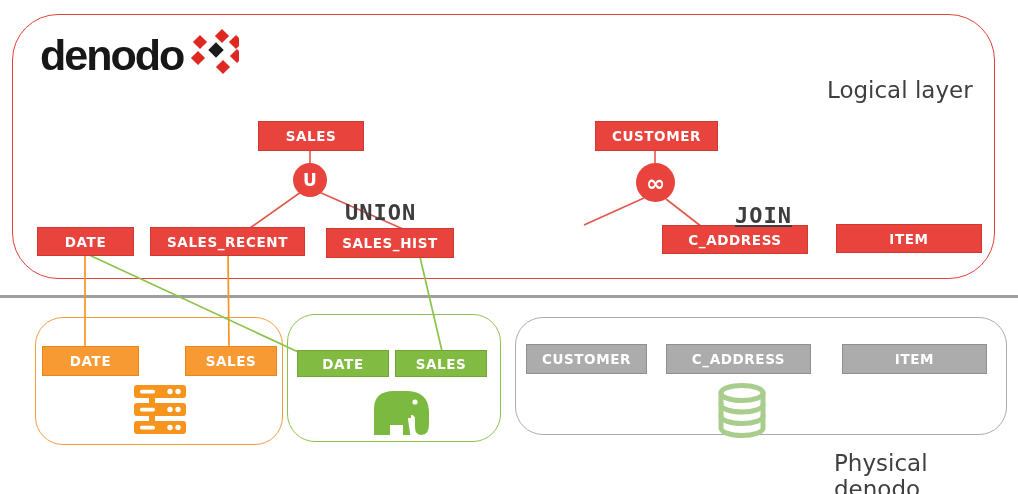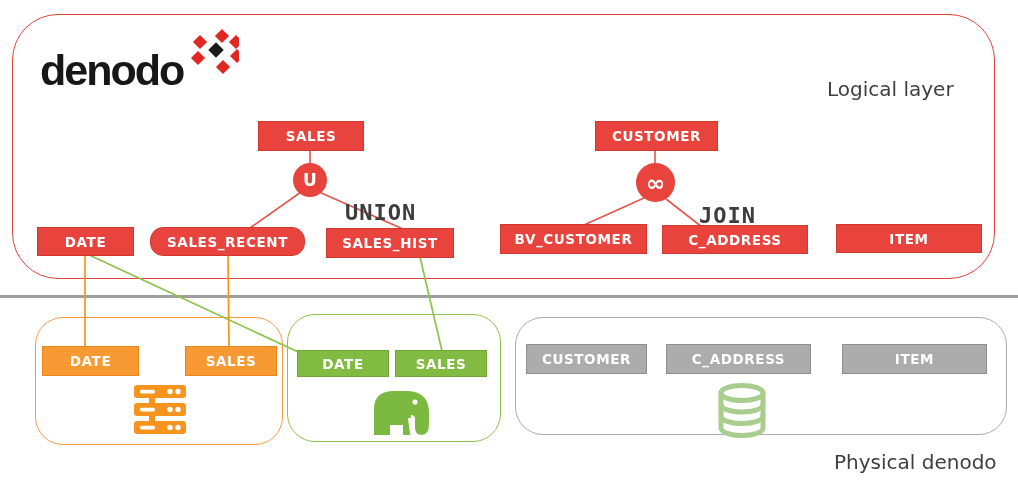--- a/index.html
+++ b/index.html
@@ -34,28 +34,28 @@
   .op-circle{
     position:absolute;border-radius:50%;background:#e8443d;z-index:2;
     display:flex;align-items:center;justify-content:center;color:#fff;font-weight:bold;
   }
   .op-label{
     position:absolute;z-index:2;color:#3d3d3d;font-weight:bold;font-size:22px;
     font-family:"DejaVu Sans Mono",monospace;letter-spacing:1px;margin-top:34px;
   }
   
   .layer-label{
-    position:absolute;color:#3f3f3f;font-size:20px;z-index:2;
+    position:absolute;color:#3f3f3f;font-size:23px;z-index:2;
     font-family:"DejaVu Sans",sans-serif;
   }
   
   .logo{position:absolute;left:40px;top:30px;display:flex;align-items:flex-start;z-index:2;}
   .logo-text{
     font-family:"Liberation Sans",sans-serif;font-weight:bold;font-size:43px;
-    color:#171717;letter-spacing:-2px;line-height:48px;margin-top:16px;text-align:center;
+    color:#171717;letter-spacing:-2px;line-height:48px;margin-top:1px;text-align:center;
   }
   .logo-mark{margin-left:2px;margin-top:-2px;}
   
   .icon{position:absolute;z-index:2;}
 </style>
 </head>
 <body>
 
 <div class="canvas">
 
@@ -92,30 +92,29 @@
       <rect x="-5.5" y="-5.5" width="11" height="11" transform="translate(31,22) rotate(45)" fill="#1a1a1a"></rect>
     </svg>
   </div>
 
   <div class="layer-label" style="left:827px;top:77px;">Logical layer</div>
   <div class="layer-label" style="left:834px;top:450px;">Physical denodo</div>
 
   <div class="node node-red" style="left:258px;top:121px;width:104px;height:28px;">SALES</div>
   <div class="node node-red" style="left:595px;top:121px;width:121px;height:28px;">CUSTOMER</div>
   <div class="node node-red" style="left:37px;top:227px;width:95px;height:27px;">DATE</div>
-  <div class="node node-red" style="left:150px;top:227px;width:153px;height:27px;border-radius:13px;">SALES_RECENT</div>
+  <div class="node node-red" style="left:150px;top:227px;width:153px;height:27px;">SALES_RECENT</div>
   <div class="node node-red" style="left:326px;top:228px;width:126px;height:28px;">SALES_HIST</div>
-  <div class="node node-red" style="left:500px;top:224px;width:145px;height:28px;">BV_CUSTOMER</div>
   <div class="node node-red" style="left:662px;top:225px;width:144px;height:27px;">C_ADDRESS</div>
   <div class="node node-red" style="left:836px;top:224px;width:144px;height:27px;">ITEM</div>
 
   <div class="op-circle" style="left:293px;top:163px;width:34px;height:34px;font-size:17px;">U</div>
   <div class="op-label" style="left:345px;top:166px;">UNION</div>
   <div class="op-circle" style="left:636px;top:163px;width:39px;height:39px;font-size:23px;">∞</div>
-  <div class="op-label" style="left:699px;top:169px;">JOIN</div>
+  <div class="op-label" style="left:735px;top:169px;text-decoration:underline;">JOIN</div>
 
   <div class="node node-orange" style="left:42px;top:346px;width:95px;height:28px;">DATE</div>
   <div class="node node-orange" style="left:185px;top:346px;width:90px;height:28px;">SALES</div>
   <svg class="icon" style="left:132px;top:383px;" width="56" height="54" viewBox="0 0 56 54">
     <rect x="17" y="4" width="6" height="46" fill="#f7941e"></rect>
     <g fill="#f7941e">
       <rect x="2" y="2" width="52" height="13" rx="3"></rect>
       <rect x="2" y="20" width="52" height="13" rx="3"></rect>
       <rect x="2" y="38" width="52" height="13" rx="3"></rect>
     </g>

